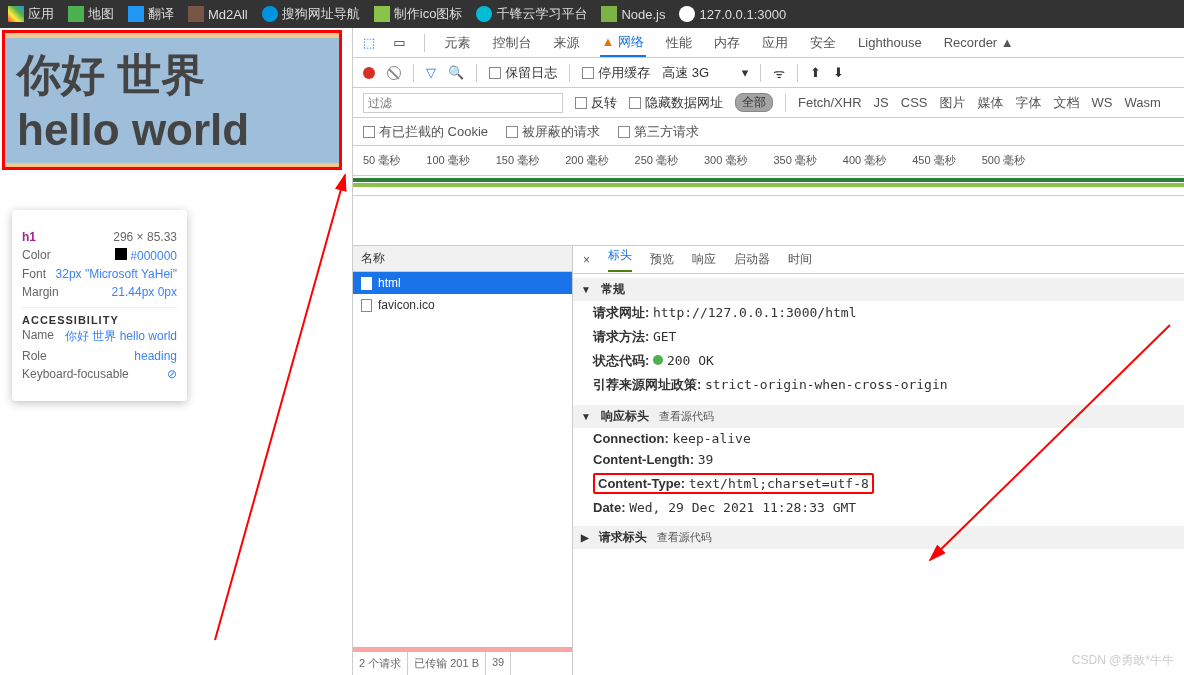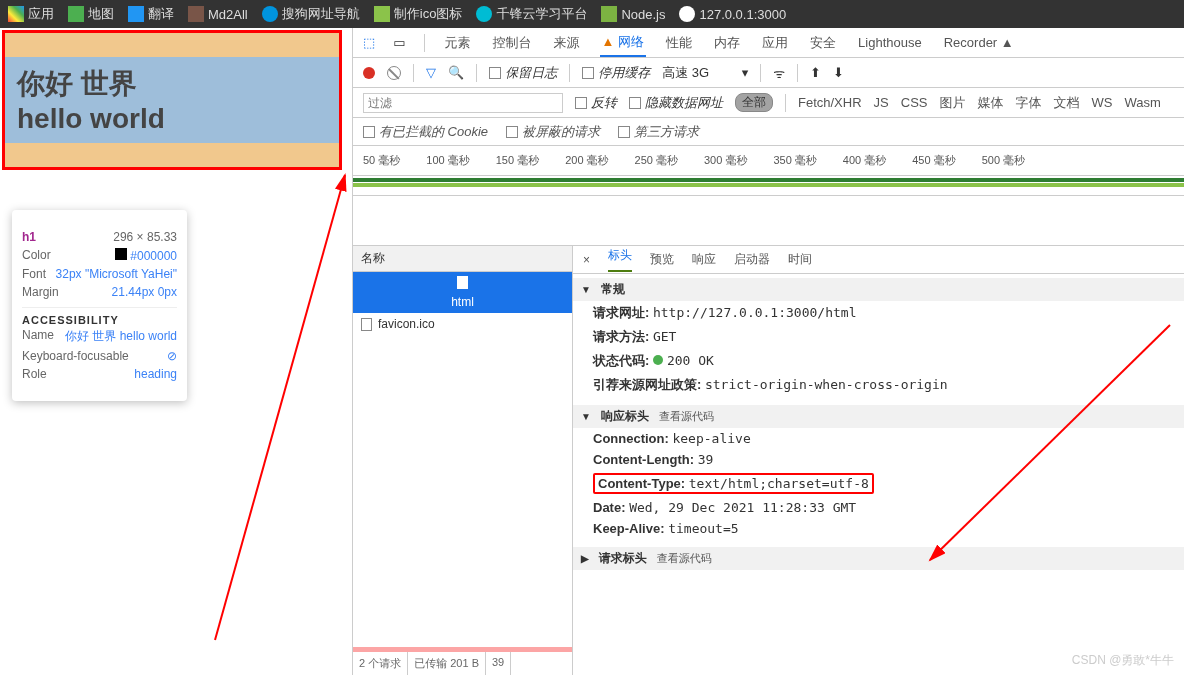--- a/index.html
+++ b/index.html
@@ -4,21 +4,21 @@
 <style>
 * { margin:0; padding:0; box-sizing:border-box; font-family:"Microsoft YaHei",Arial,sans-serif; }
 body { width:1184px; height:675px; background:#fff; font-size:13px; color:#333; position:relative; overflow:hidden;}
 .topbar { height:28px; background:#333; display:flex; align-items:center; padding:0 8px; gap:14px; color:#ddd; font-size:13px;}
 .topbar .bm { display:flex; align-items:center; gap:4px; cursor:pointer;}
 .bmico { width:16px; height:16px; display:inline-block;}
 .main { display:flex; height:647px;}
 .leftcol { width:352px; position:relative; }
 .pagebox { border:3px solid red; width:340px; height:140px; margin:2px; background:#f1c88d; display:flex; flex-direction:column; justify-content:center;}
 .pagemask { background:#9ebeda; padding:8px 12px; }
-.h1txt { font-size:28px; font-weight:bold; color:#444;}
+.h1txt { font-size:44px; font-weight:bold; color:#444;}
 .tipbox { position:absolute; top:182px; left:12px; width:175px; background:#fff; border-radius:4px; box-shadow:0 2px 10px rgba(0,0,0,.25); padding:18px 10px; font-size:12px;}
 .tiprow { display:flex; justify-content:space-between; padding:2px 0; color:#555;}
 .tiprow .l { color:#666;}
 .tiprow .r { color:#3b82f6;}
 .tiphead .tag { color:#a2278e; font-weight:bold;}
 .tiphead .dim { color:#666;}
 .acc { font-size:11px; letter-spacing:1px; color:#333; font-weight:bold; margin-top:6px; padding-top:6px; border-top:1px solid #eee;}
 .rightcol { flex:1; border-left:1px solid #ccc; display:flex; flex-direction:column; min-width:0;}
 .devtabs { height:30px; border-bottom:1px solid #ccc; display:flex; align-items:center; gap:18px; padding:0 10px;}
 .devtabs .t { color:#555; cursor:pointer; padding:4px 2px;}
@@ -36,40 +36,40 @@
 .netopts { height:28px; border-bottom:1px solid #ccc; display:flex; align-items:center; gap:18px; padding:0 10px; color:#555;}
 .timeline { height:30px; border-bottom:1px solid #ccc; display:flex; align-items:center; padding-left:10px; gap:26px; font-size:11px; color:#555; white-space:nowrap; overflow:hidden;}
 .wave { height:20px; position:relative; border-bottom:1px solid #ccc;}
 .wave .band1 { position:absolute; top:2px; left:0; width:100%; height:4px; background:#2e7d32;}
 .wave .band2 { position:absolute; top:7px; left:0; width:100%; height:4px; background:#8bc34a;}
 .blankrow { height:50px; border-bottom:1px solid #ccc;}
 .netbody { flex:1; display:flex; min-height:0;}
 .reqlist { width:220px; border-right:1px solid #ccc; display:flex; flex-direction:column;}
 .reqhead { background:#f1f1f1; padding:4px 8px; border-bottom:1px solid #ccc; font-size:12px; color:#333;}
 .reqitem { padding:4px 8px; display:flex; align-items:center; gap:6px; font-size:12px; cursor:pointer;}
-.reqitem.sel { background:#1a73e8; color:#fff;flex-direction:column;}
+.reqitem.sel { background:#1a73e8; color:#fff;}
 .reqitem .doc { width:11px; height:13px; border:1px solid #888; display:inline-block;}
 .reqfoot { margin-top:auto; border-top:5px solid #fca5a5; font-size:11px; color:#666; display:flex;}
 .reqfoot span { padding:4px 6px; border-right:1px solid #ccc;}
 .detpane { flex:1; display:flex; flex-direction:column; overflow:auto; min-width:0;}
 .dettabs { height:28px; border-bottom:1px solid #ccc; display:flex; align-items:center; gap:18px; padding:0 10px; font-size:12px;}
 .dettabs .x { cursor:pointer; color:#555;}
 .dettabs .dt { color:#555; cursor:pointer;}
 .dettabs .dact { color:#1a73e8; border-bottom:2px solid #4d7c0f; padding-bottom:6px;}
 .sec { padding:4px 0;}
 .sechdr { background:#f1f1f1; padding:3px 8px; font-weight:bold; font-size:12px; display:flex; align-items:center; gap:10px;}
 .sechdr .tri { font-size:10px;}
 .sechdr .src { font-weight:normal; color:#555; font-size:11px;}
 .kv { padding:3px 8px 3px 20px; font-size:13px;}
 .kv b { color:#333;}
 .mono { font-family:Consolas,monospace; color:#333;}
 .status200 { display:inline-block; width:10px; height:10px; border-radius:50%; background:#4caf50; margin-right:4px;}
 .hilite { border:2px solid red; border-radius:2px; padding:1px 3px; display:inline-block;}
 .watermark { position:absolute; right:10px; bottom:6px; color:#ccc; font-size:12px;}
-.checkbox { display:inline-flex; align-items:center; gap:4px;font-style:italic;}
+.checkbox { display:inline-flex; align-items:center; gap:4px;}
 .checkbox .cb { width:12px; height:12px; border:1px solid #888; display:inline-block;}
 .sep { width:1px; height:18px; background:#ccc;}
 svg.arrow { position:absolute; pointer-events:none;}
 .sw { width:12px; height:12px; display:inline-block; background:#000;}
 </style>
 </head>
 <body>
 
 <div class="topbar">
   <span class="bm">
@@ -134,26 +134,26 @@
       <div class="tiprow">
           <span class="l">Margin</span>
           <span class="r">21.44px 0px</span>
         </div>
       <div class="acc">ACCESSIBILITY</div>
       <div class="tiprow">
           <span class="l">Name</span>
           <span class="r">你好 世界 hello world</span>
         </div>
       <div class="tiprow">
+          <span class="l">Role</span>
+          <span class="r">heading</span>
+        </div>
+      <div class="tiprow">
           <span class="l">Keyboard-focusable</span>
           <span class="r">⊘</span>
-        </div>
-      <div class="tiprow">
-          <span class="l">Role</span>
-          <span class="r">heading</span>
         </div>
     </div>
   </div>
 
   <div class="rightcol">
     <div class="devtabs">
       <span style="color:#1a73e8;">⬚</span>
       <span>▭</span>
       <span class="sep"></span>
       <span class="t">元素</span>
@@ -282,21 +282,20 @@
         <div class="sec">
           <div class="sechdr">
               <span class="tri">▼</span>
               <span>响应标头</span>
               <span class="src">查看源代码</span>
             </div>
           <div class="kv"><b>Connection:</b> <span class="mono">keep-alive</span></div>
           <div class="kv"><b>Content-Length:</b> <span class="mono">39</span></div>
           <div class="kv"><span class="hilite"><b>Content-Type:</b> <span class="mono">text/html;charset=utf-8</span></span></div>
           <div class="kv"><b>Date:</b> <span class="mono">Wed, 29 Dec 2021 11:28:33 GMT</span></div>
-          <div class="kv"><b>Keep-Alive:</b> <span class="mono">timeout=5</span></div>
         </div>
         <div class="sec">
           <div class="sechdr">
               <span class="tri">▶</span>
               <span>请求标头</span>
               <span class="src">查看源代码</span>
             </div>
         </div>
       </div>
     </div>

